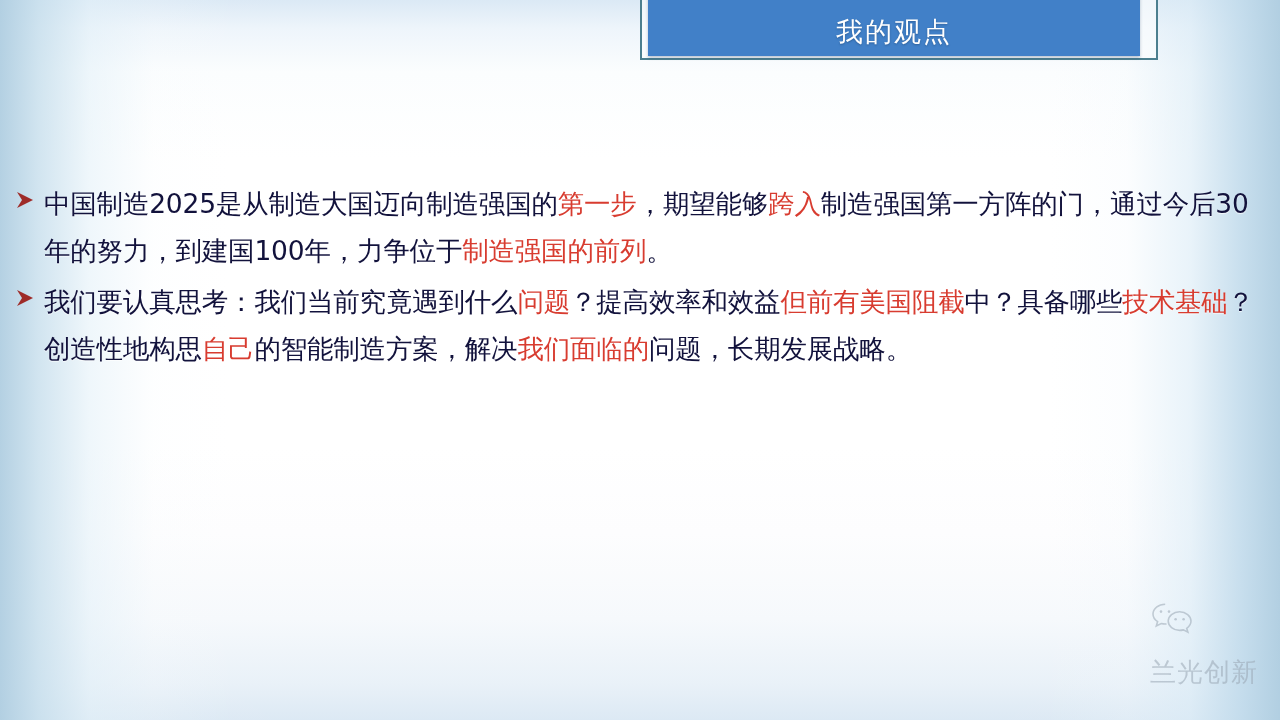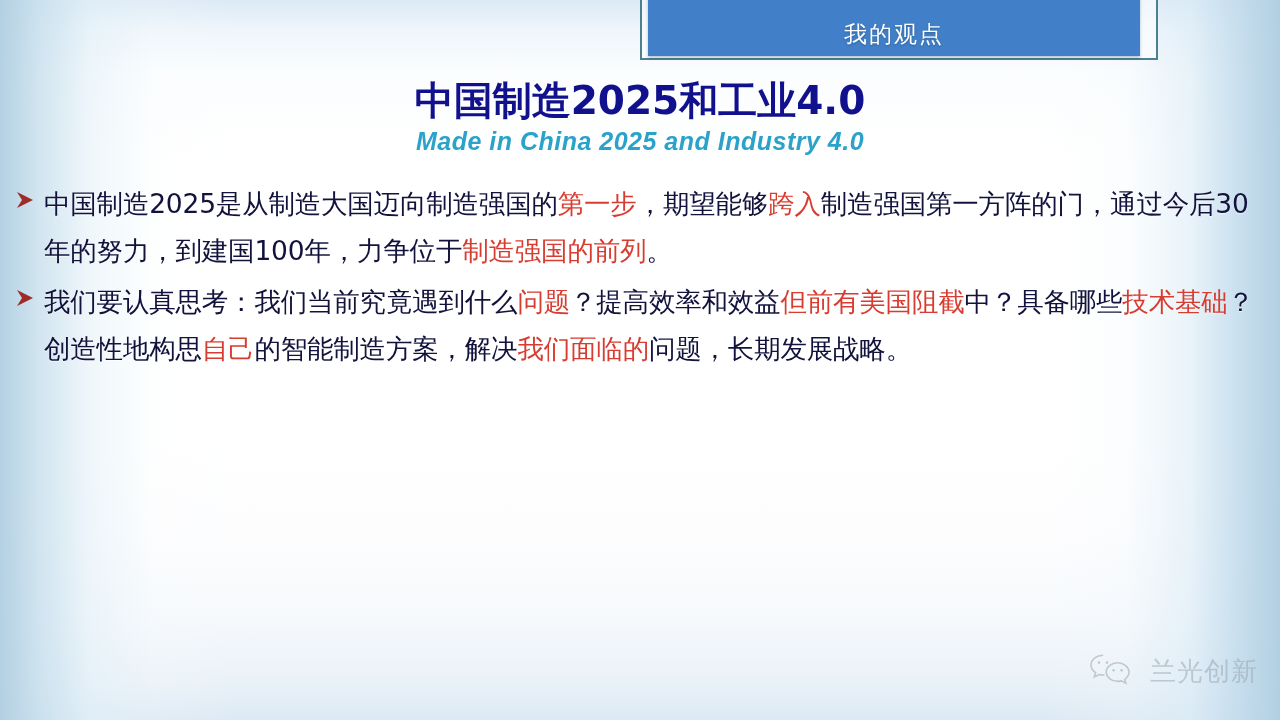--- a/index.html
+++ b/index.html
@@ -66,21 +66,21 @@
     background: #4180c8;
     box-shadow: 0 2px 3px rgba(40,70,110,0.30);
     display: flex;
     align-items: flex-end;
     justify-content: center;
     box-sizing: border-box;
     padding-bottom: 6px;
   }
   #header-badge .badge-text {
     color: #ffffff;
-    font-size: 23px;
+    font-size: 27px;
     letter-spacing: 2px;
     text-shadow: 0 1px 2px rgba(25,55,95,0.45);
     font-family: "DejaVu Sans", "Liberation Sans", sans-serif;
   }
 
   
   #title-block {
     position: absolute;
     left: 0;
     top: 78px;
@@ -139,45 +139,42 @@
   .hl {
     color: #d83c30;
   }
 
   
   #watermark {
     position: absolute;
     right: 22px;
     bottom: 30px;
     display: flex;
-    align-items: center;
+    align-items: flex-start;
     gap: 16px;
     opacity: 0.55;
+    flex-direction: column;
   }
   #watermark .wm-text {
     color: #9aa7b4;
     font-size: 26px;
     letter-spacing: 1px;
     font-family: "DejaVu Sans", "Liberation Sans", sans-serif;
   }
 </style>
 </head>
 <body>
 
 <div id="slide">
 
   <div id="header-frame"></div>
   <div id="header-badge">
     <span class="badge-text">我的观点</span>
   </div>
 
-  <div id="title-block">
-    <div id="main-title">中国制造2025和工业4.0</div>
-    <div id="sub-title">Made in China 2025 and Industry 4.0</div>
-  </div>
 
   <div id="bullets">
       <div class="bullet">
         <div class="bullet-marker"><svg width="22" height="20" viewBox="0 0 22 20">
             <path d="M3 2 L19 10 L3 18 L8 10 Z" fill="#9e2b28"></path>
           </svg></div>
         <div class="bullet-body"><span>中国制造2025是从制造大国迈向制造强国的</span><span class="hl">第一步</span><span>，期望能够</span><span class="hl">跨入</span><span>制造强国第一方阵的门，通过今后30年的努力，到建国100年，力争位于</span><span class="hl">制造强国的前列</span><span>。</span></div>
       </div>
       <div class="bullet">
         <div class="bullet-marker"><svg width="22" height="20" viewBox="0 0 22 20">

